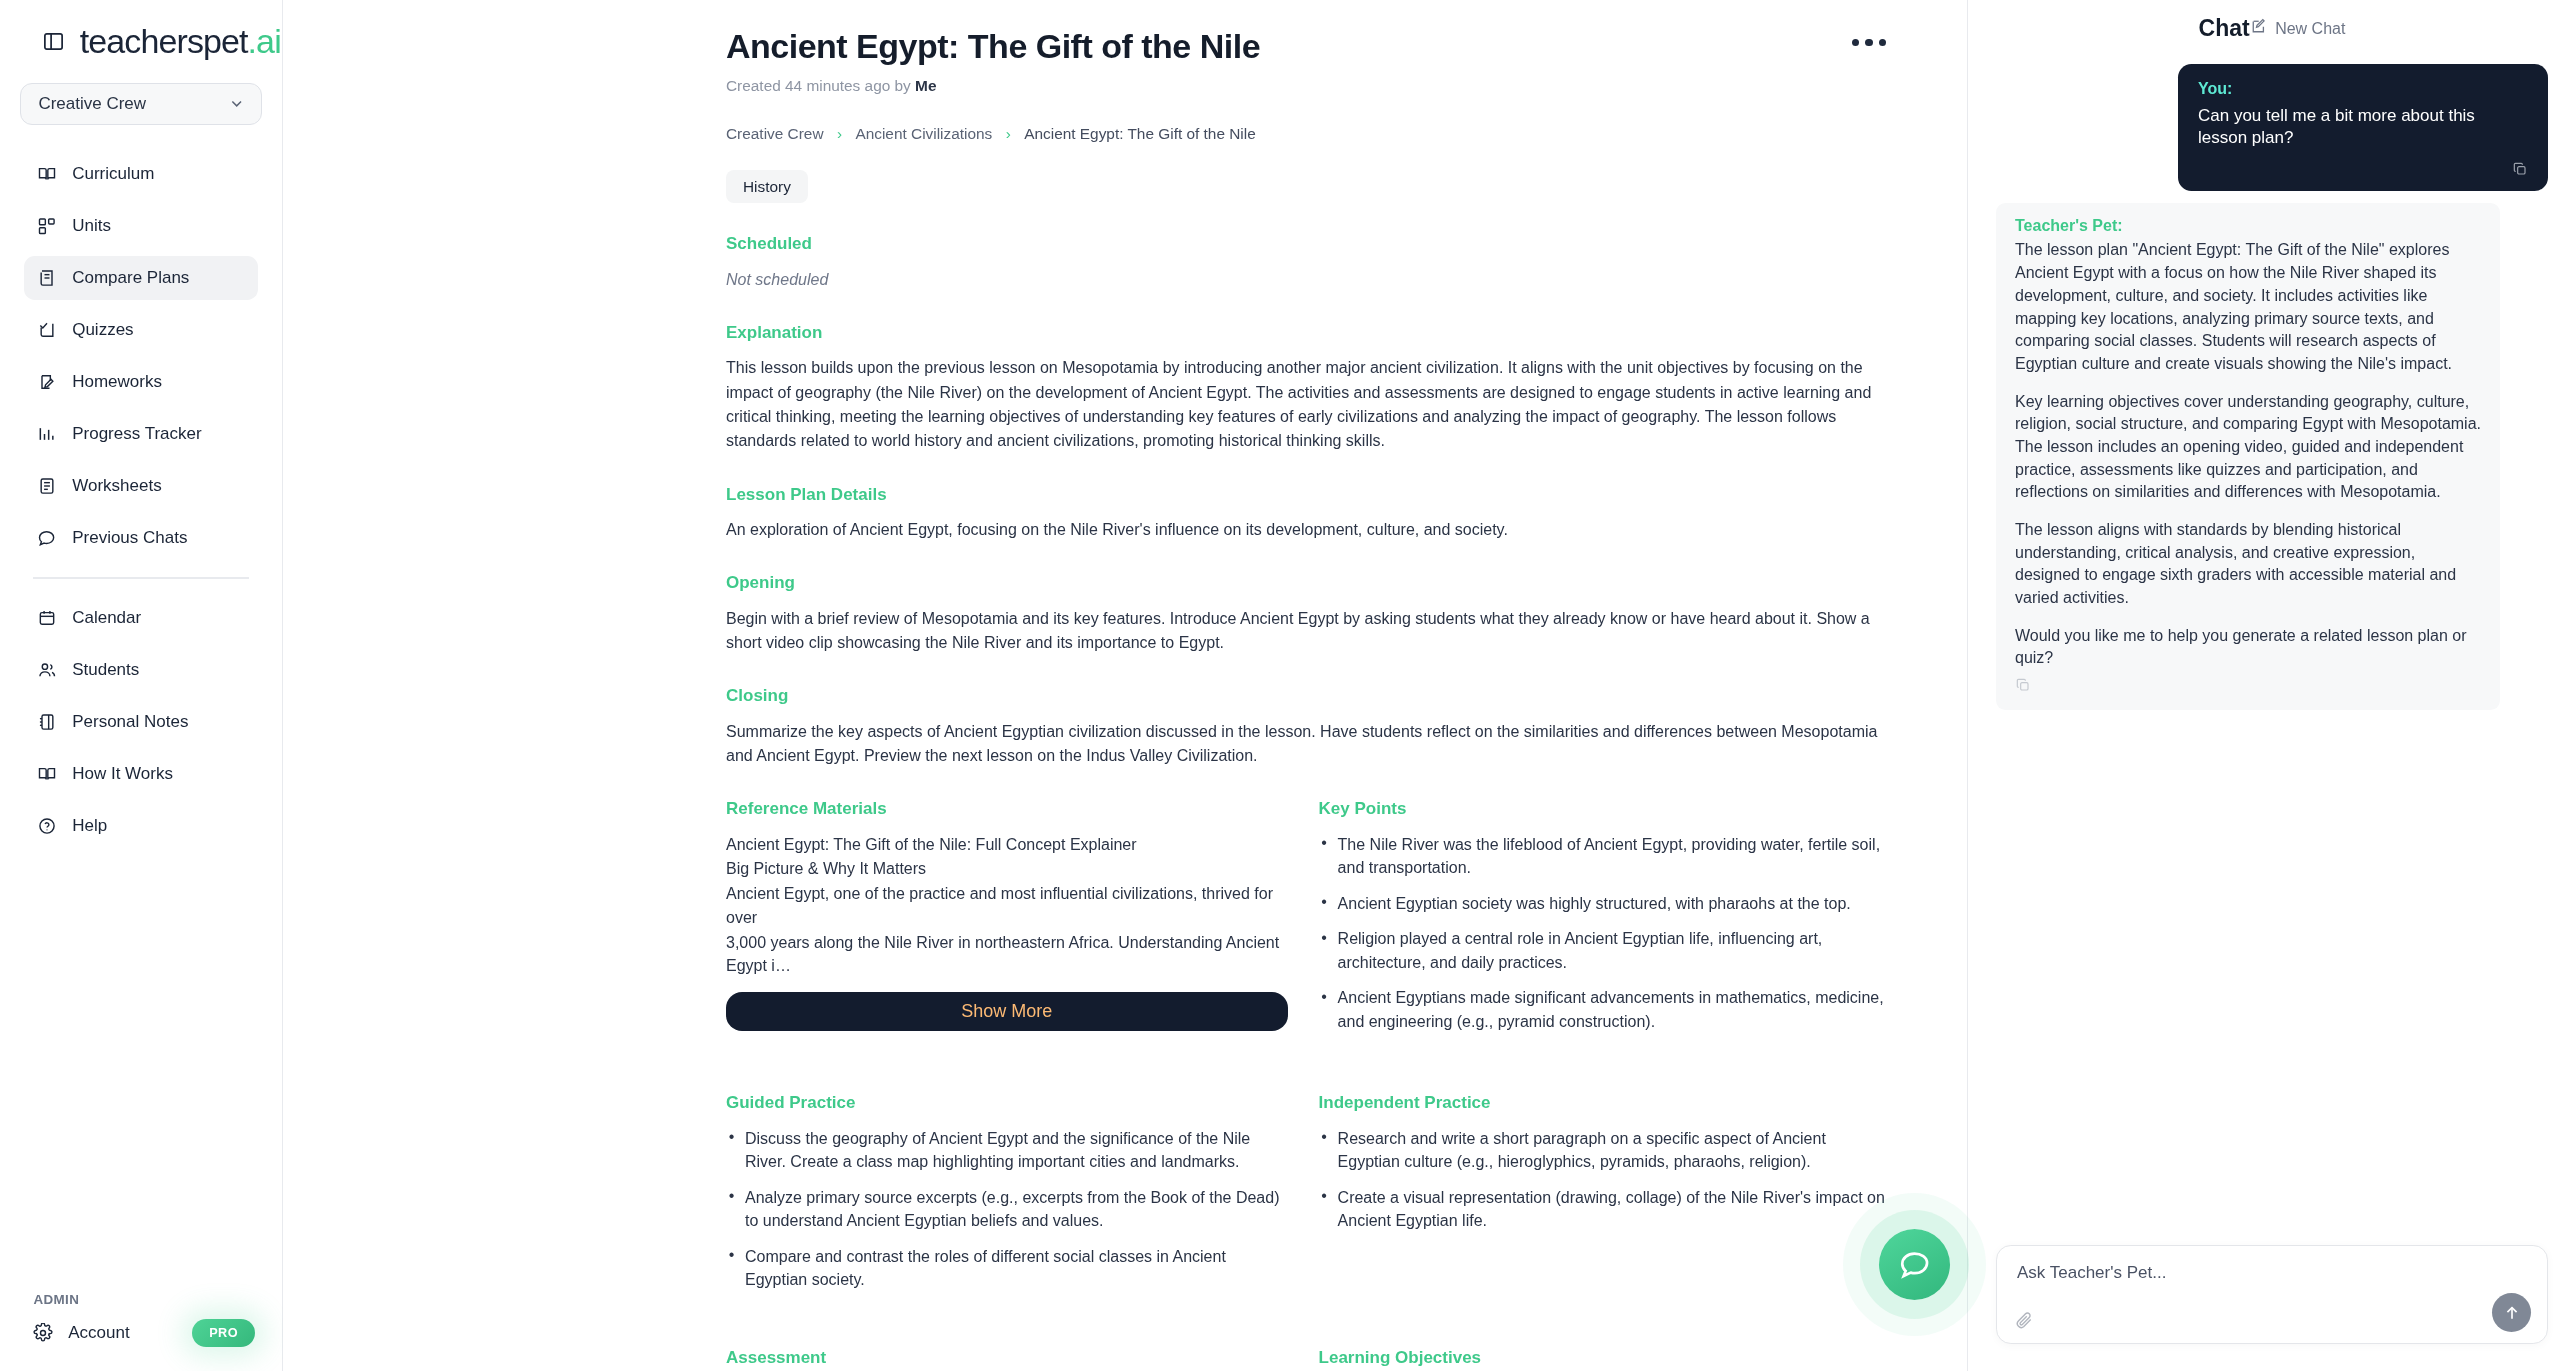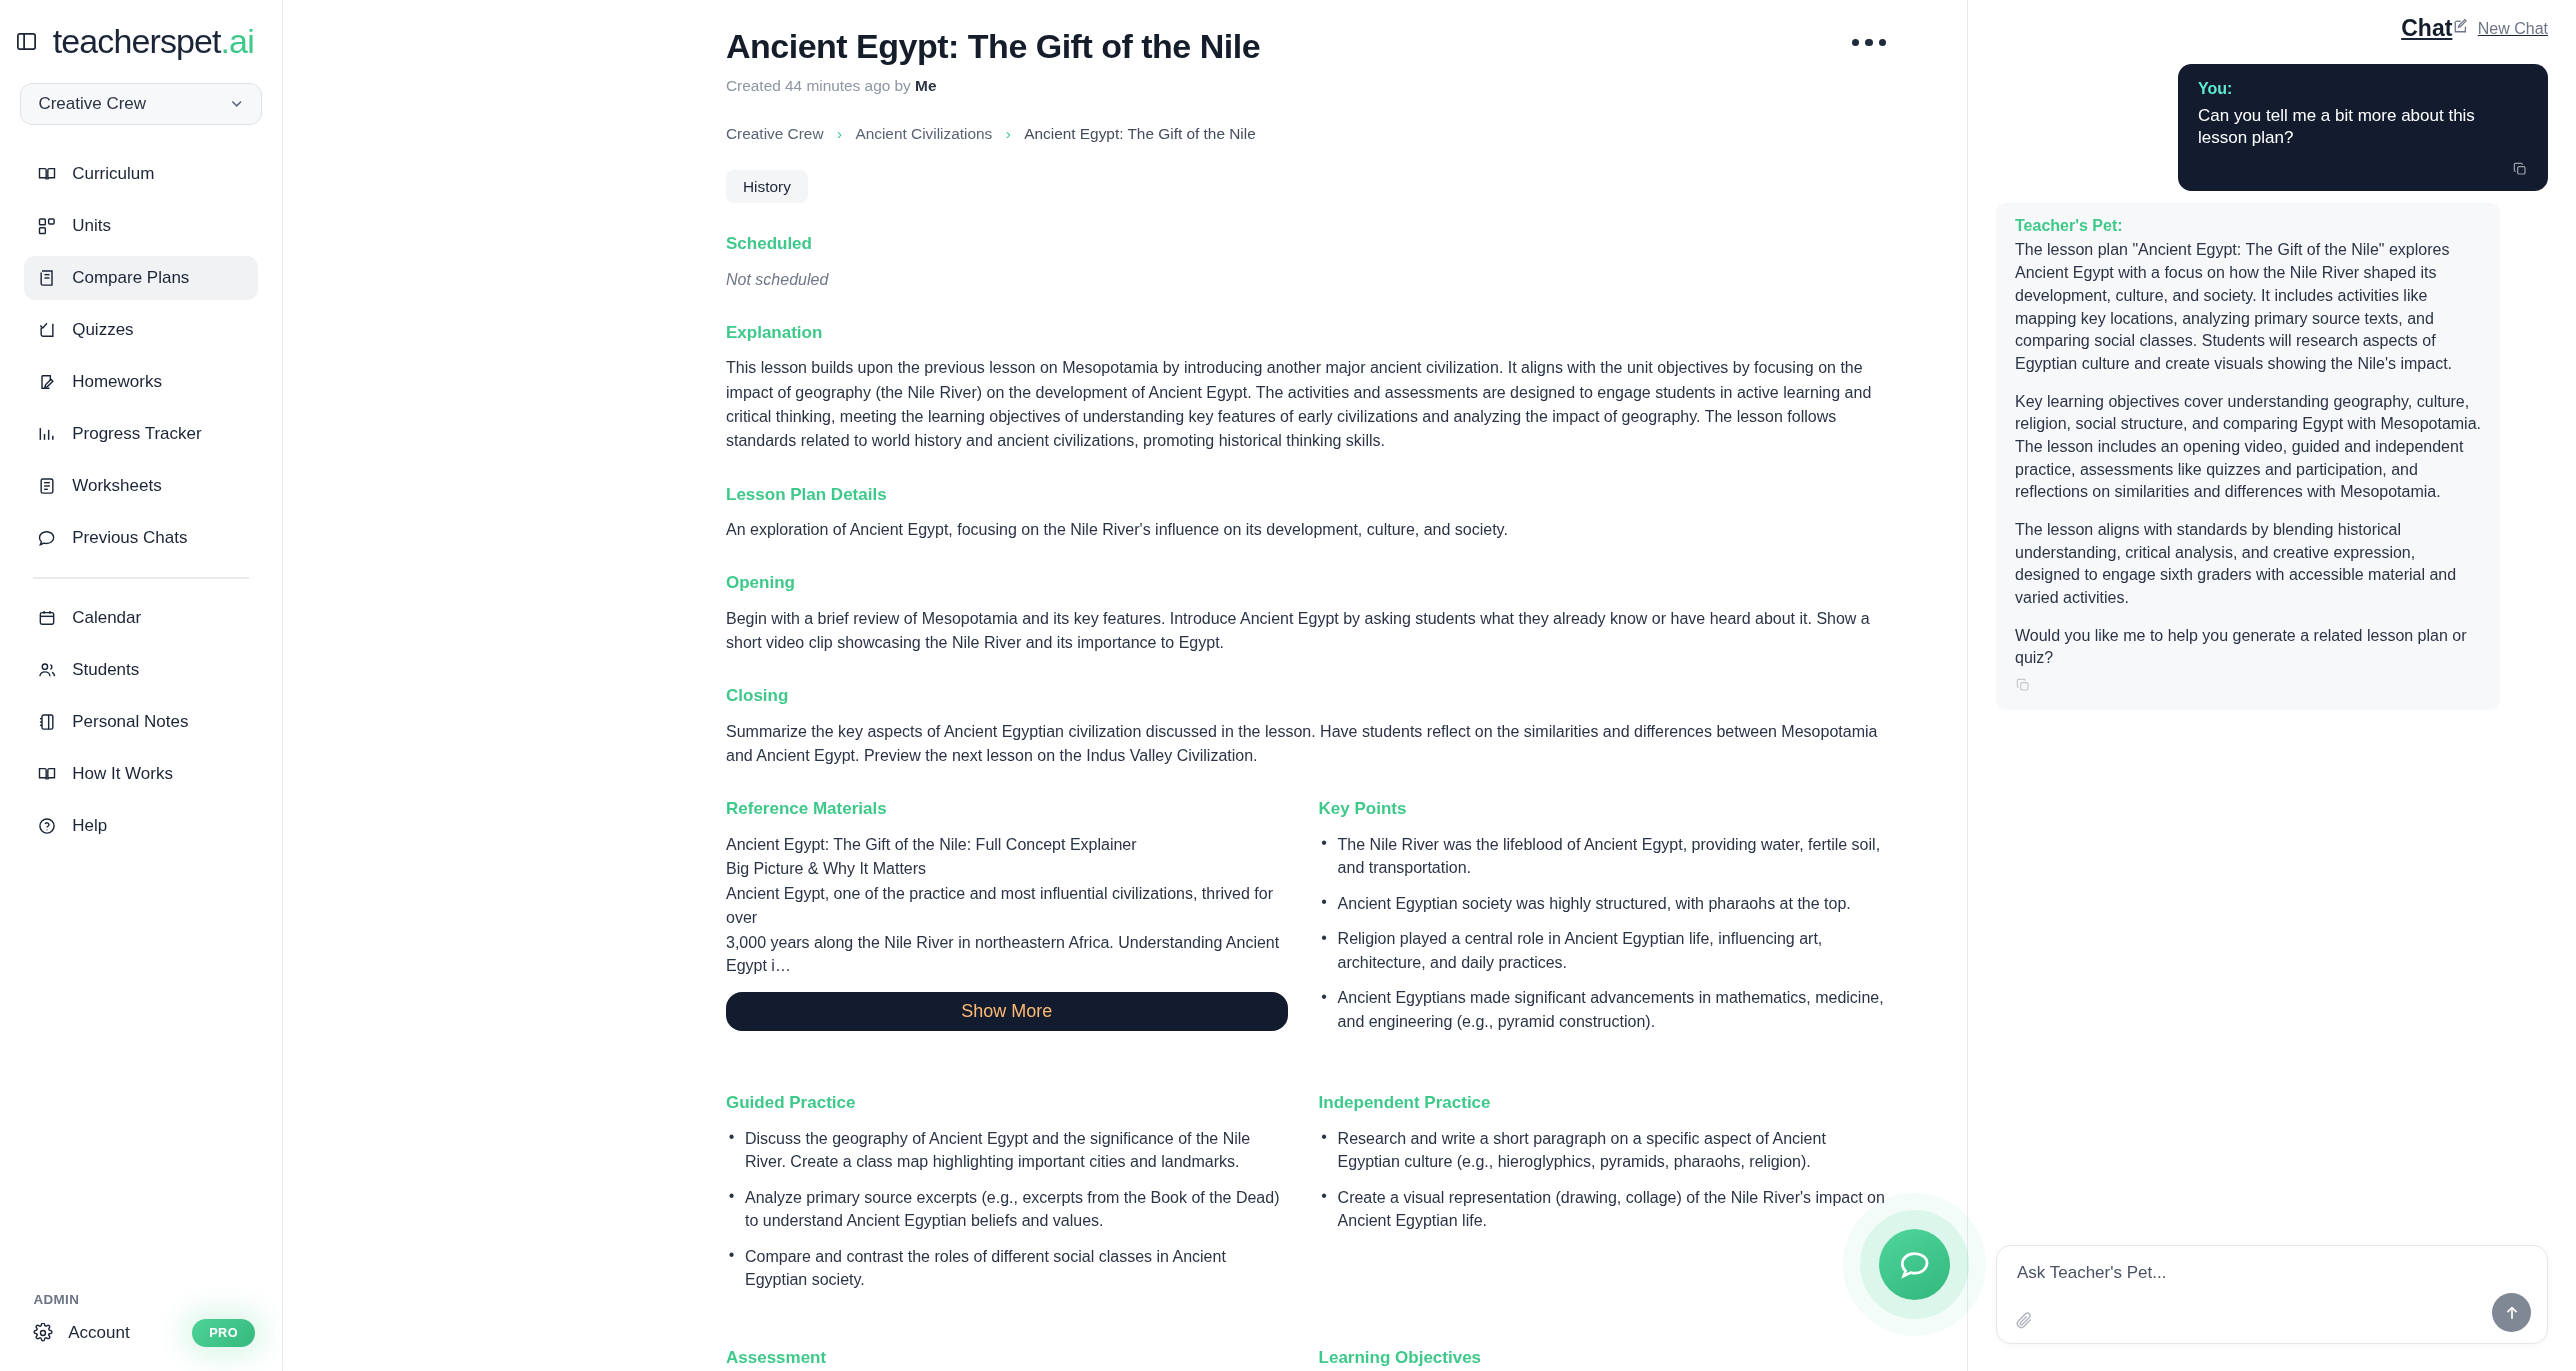--- a/index.html
+++ b/index.html
@@ -16,21 +16,21 @@
   .sidebar {
     width: 283px; min-width: 283px; height: 1372px;
     background: #ffffff;
     border-right: 1.3px solid #e8eaee;
     display: flex; flex-direction: column;
     padding: 0;
     position: relative;
   }
   .brand-row {
     display: flex; align-items: center; gap: 14.8px;
-    padding: 19px 0 0 15px; height: 64px;
+    padding: 19px 0 0 42px; height: 64px;
   }
   .panel-icon { width: 23px; height: 23px; flex: none; }
   .brand-text { font-size: 34px; font-weight: 500; letter-spacing: -0.9px; color: #1b2537; white-space: nowrap;}
   .brand-text .ai { color: #3ec98a; }
 
   .workspace-select {
     margin: 19px 20px 0 20px;
     height: 42px;
     border: 1.3px solid #dfe2e8;
     border-radius: 12px;
@@ -113,22 +113,22 @@
   }
 
   
   .chat {
     width: 609px; min-width: 609px; height: 1372px;
     border-left: 1.3px solid #e8eaee;
     background: #fff;
     display: flex; flex-direction: column; position: relative;
   }
   .chat-head {
-    display: flex; align-items: center; justify-content: flex-end;
-    padding: 10.7px 28px 0 28px; height: 47px; text-decoration: underline;
+    display: flex; align-items: center; justify-content: center;
+    padding: 10.7px 28px 0 28px; height: 47px;
   }
   .chat-title { font-size: 23px; font-weight: 700; color: #141d2b; }
   .new-chat { display: flex; align-items: center; gap: 8px; font-size: 16px; color: #6d7586; }
   .new-chat svg { width: 17.4px; height: 17.4px; }
 
   .chat-body { flex: 1; padding: 17.4px 28px 0 28px; overflow: hidden; }
 
   .msg-user {
     margin-left: 182px; background: #131c2e; color: #fff;
     border-radius: 13.4px; padding: 16px 20px 13.4px 20px; position: relative;

